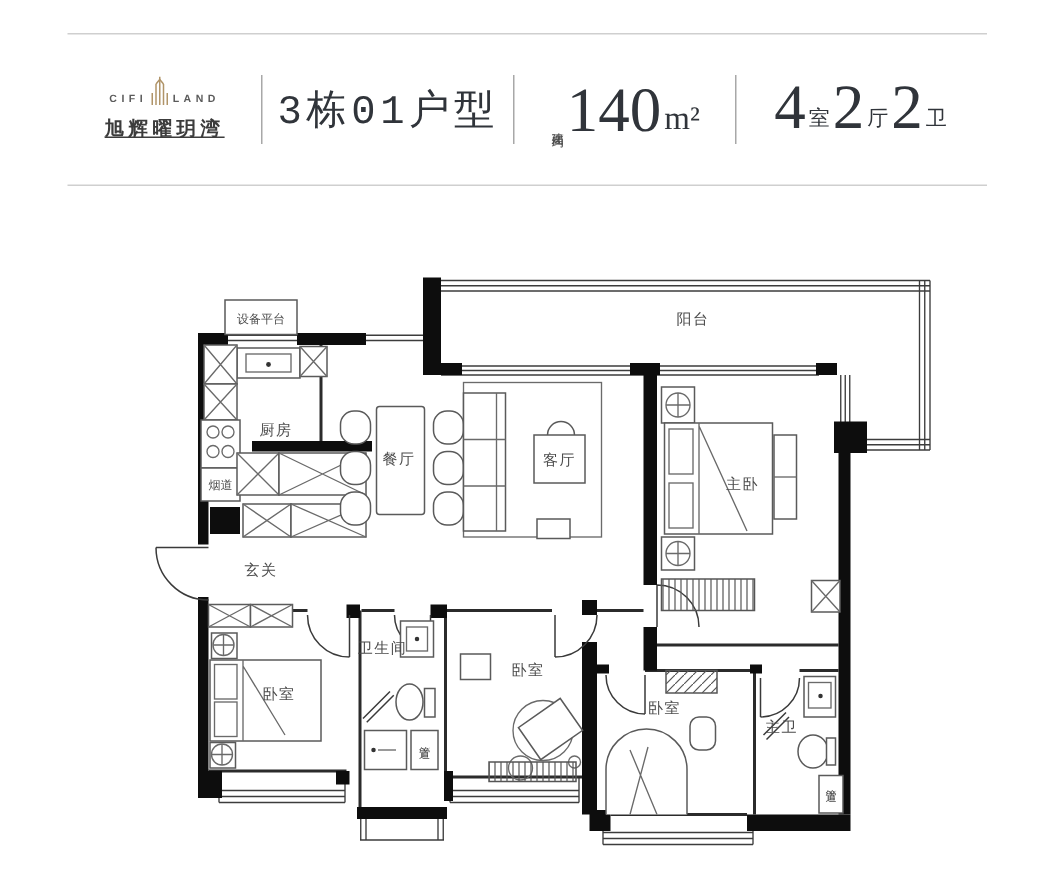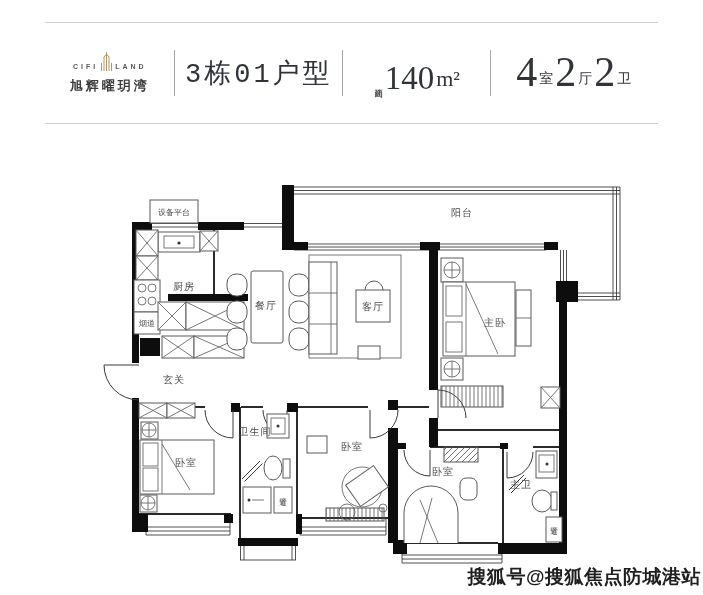--- a/index.html
+++ b/index.html
@@ -13,27 +13,27 @@
   .rule.top{top:22px;}
   .rule.bottom{top:123px;}
   .header-content{position:absolute;top:23px;left:45px;right:45px;height:100px;
      display:flex;align-items:center;justify-content:space-between;}
   .vdiv{width:1px;height:46px;background:#a8a8a8;}
   .logo{display:flex;flex-direction:column;align-items:center;width:132px;}
   .logo-top{display:flex;align-items:flex-end;font-size:7px;letter-spacing:3px;
      color:#5a5a5a;font-weight:bold;}
   .logo-top .seg{padding-bottom:2px;}
   .logo-icon{margin:0 2px;}
-  .logo-cn{margin-top:5px;font-size:13px;font-weight:bold;letter-spacing:3px;color:#3c3c3c;}
+  .logo-cn{margin-top:5px;font-size:13px;font-weight:bold;letter-spacing:3px;color:#3c3c3c;text-decoration:underline;}
   .unit-title{font-family:Liberation Mono, monospace;font-size:27px;letter-spacing:3px;
      color:#30343a;width:170px;text-align:center;}
   .area{display:flex;align-items:flex-end;justify-content:center;width:150px;}
   .area-prefix{writing-mode:vertical-rl;text-orientation:upright;font-size:8px;
      color:#4a4a4a;letter-spacing:1px;margin:0 3px 8px 0;line-height:1;}
-  .area-value{font-family:"Liberation Serif",serif;font-size:33px;line-height:0.85;
+  .area-value{font-family:"Liberation Serif",serif;font-size:42px;line-height:0.85;
      color:#30343a;}
   .area-unit{font-family:"Liberation Serif",serif;font-size:22px;color:#30343a;
      margin:12px 0 1px 2px;}
   .roomscfg{display:flex;align-items:flex-end;justify-content:center;width:170px;}
   .roomscfg .num{font-family:"Liberation Serif",serif;font-size:42px;line-height:0.85;
      color:#30343a;}
   .roomscfg .lbl{font-size:14px;color:#30343a;margin:0 2px 3px 2px;}
 
   
   .plan{position:absolute;top:0;left:0;}
@@ -345,15 +345,14 @@
       <text class="rlabel" x="186" y="466">卧室</text>
       <text class="rlabel" x="255" y="435">卫生间</text>
       <text class="rlabel" x="352" y="450">卧室</text>
       <text class="rlabel" x="443" y="475">卧室</text>
       <text class="rlabel" x="521" y="488">主卫</text>
       <text class="rlabel vert" x="283" y="492">管道</text>
       <text class="rlabel vert" x="554" y="521">管道</text>
     </g>
   </svg>
 
-  <div class="watermark">搜狐号@搜狐焦点防城港站</div>
 
 </div>
 
 </body></html>

